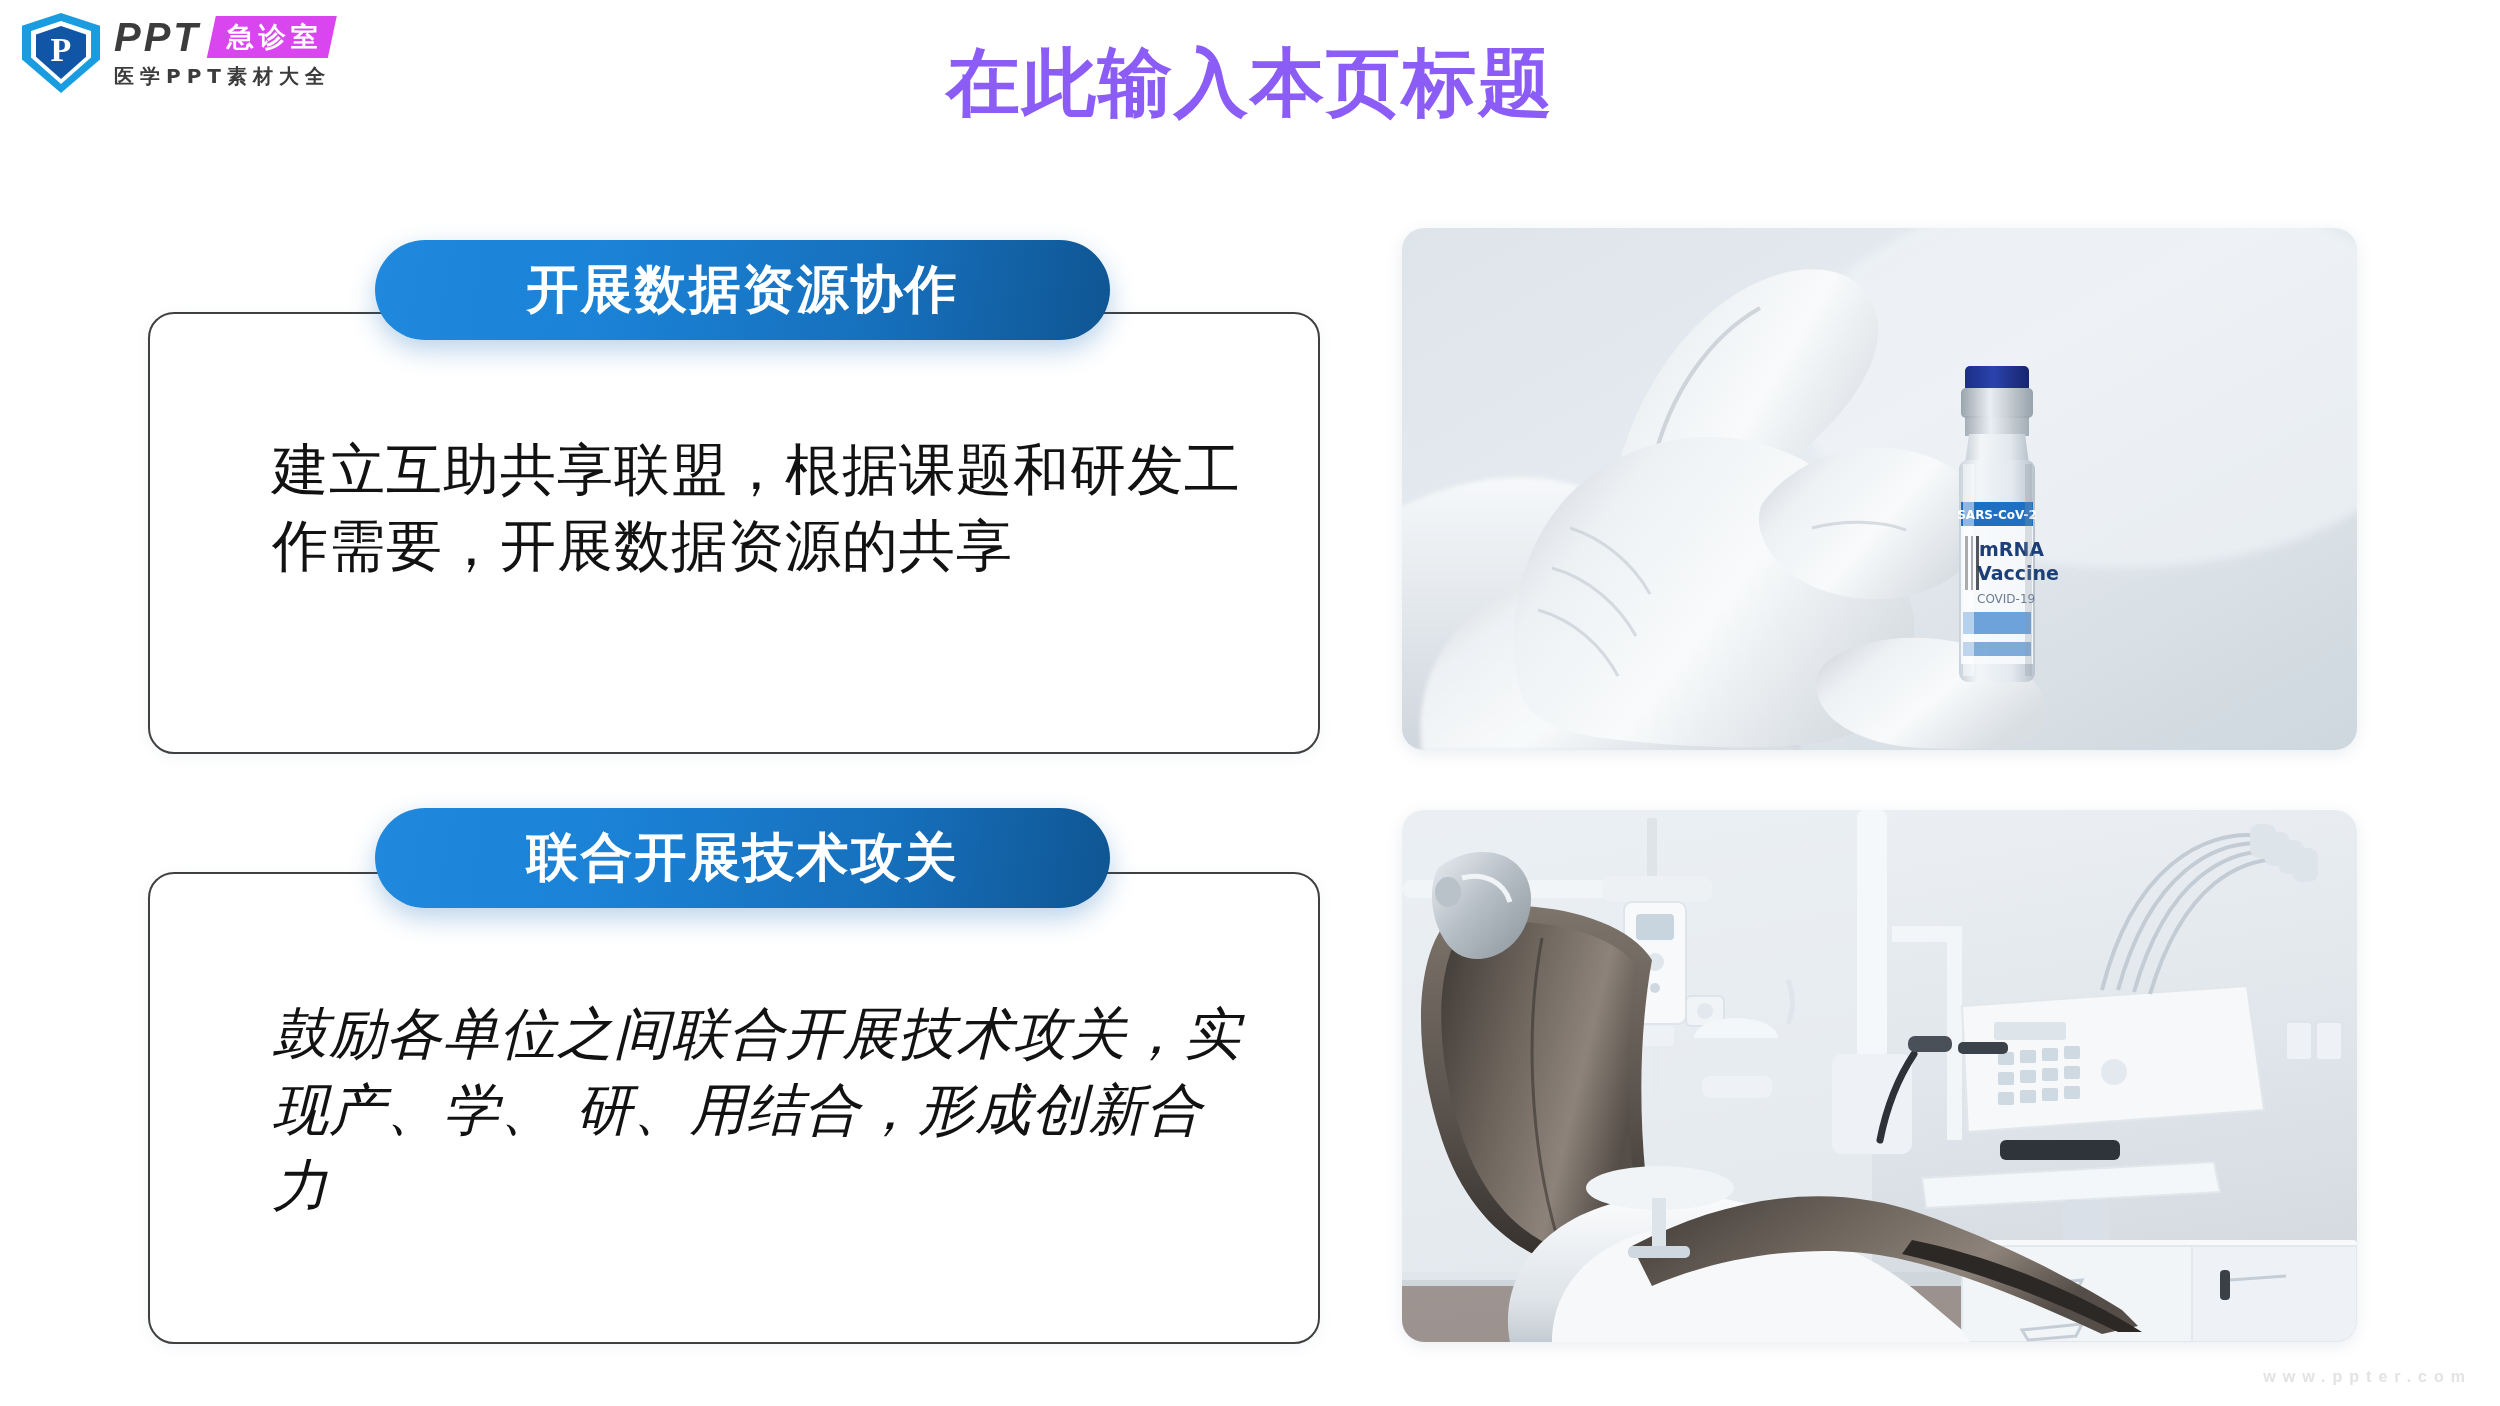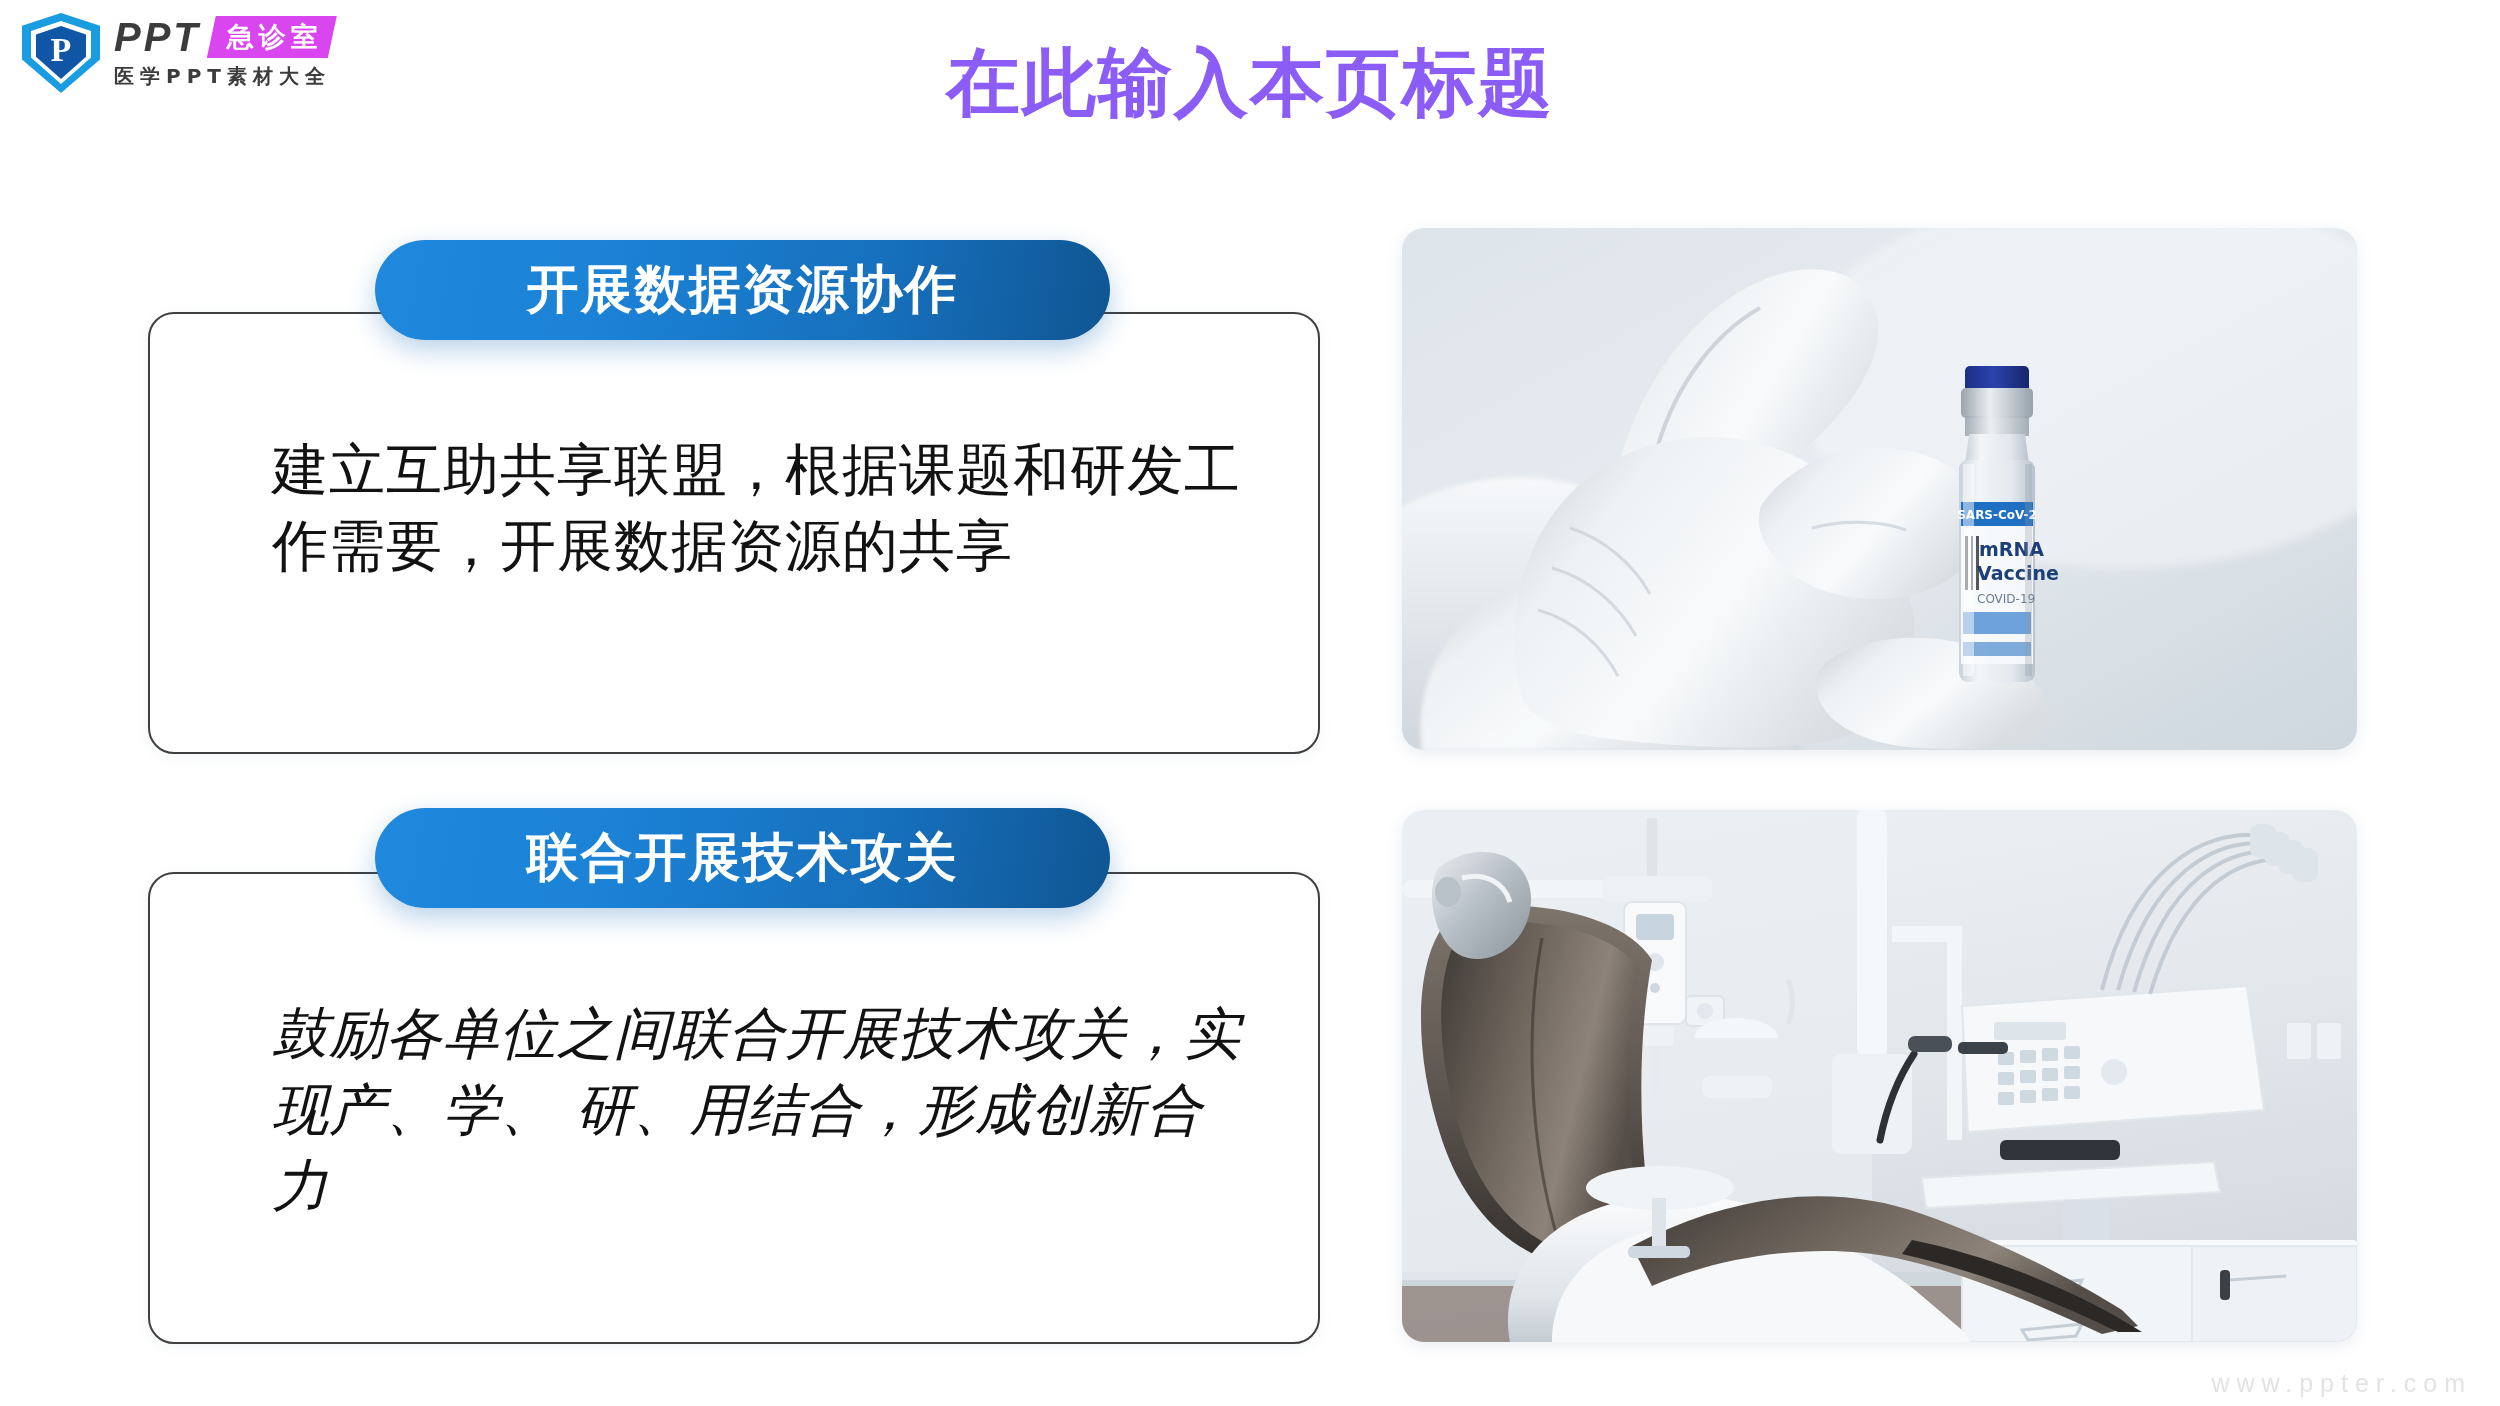--- a/index.html
+++ b/index.html
@@ -182,25 +182,26 @@
   }
   #photo-1 { left: 1402px; top: 228px; width: 955px; height: 522px; }
   #photo-2 { left: 1402px; top: 810px; width: 955px; height: 532px; }
 
   .photo svg { display: block; width: 100%; height: 100%; }
 
   
   #watermark {
     position: absolute;
     right: 28px;
-    bottom: 8px;
+    bottom: 20px;
     font-family: "Liberation Sans", sans-serif;
-    font-size: 25px;
+    font-size: 16px;
     color: #e3e3e3;
     letter-spacing: 7px;
+    font-weight: bold;
   }
 </style>
 </head>
 <body>
 
 <div id="slide">
 
   <div id="logo">
     <div id="shield-wrap">
       <div class="shield-outer"></div>

